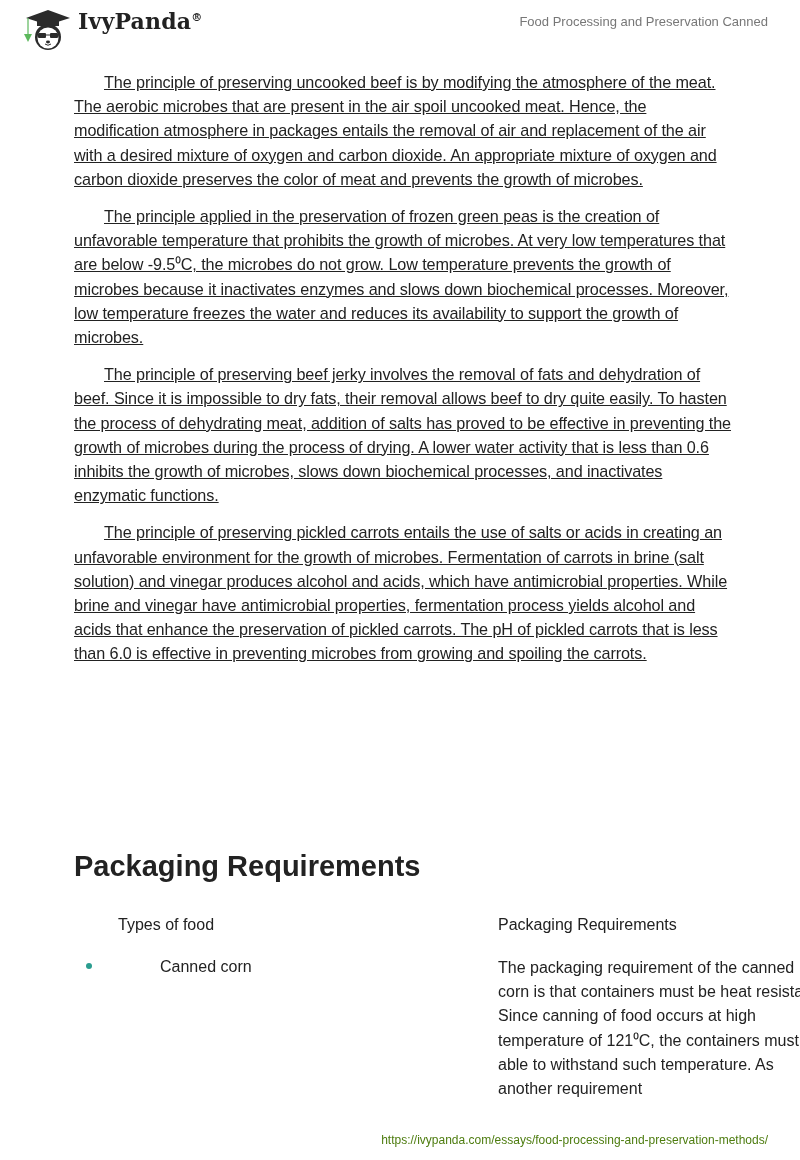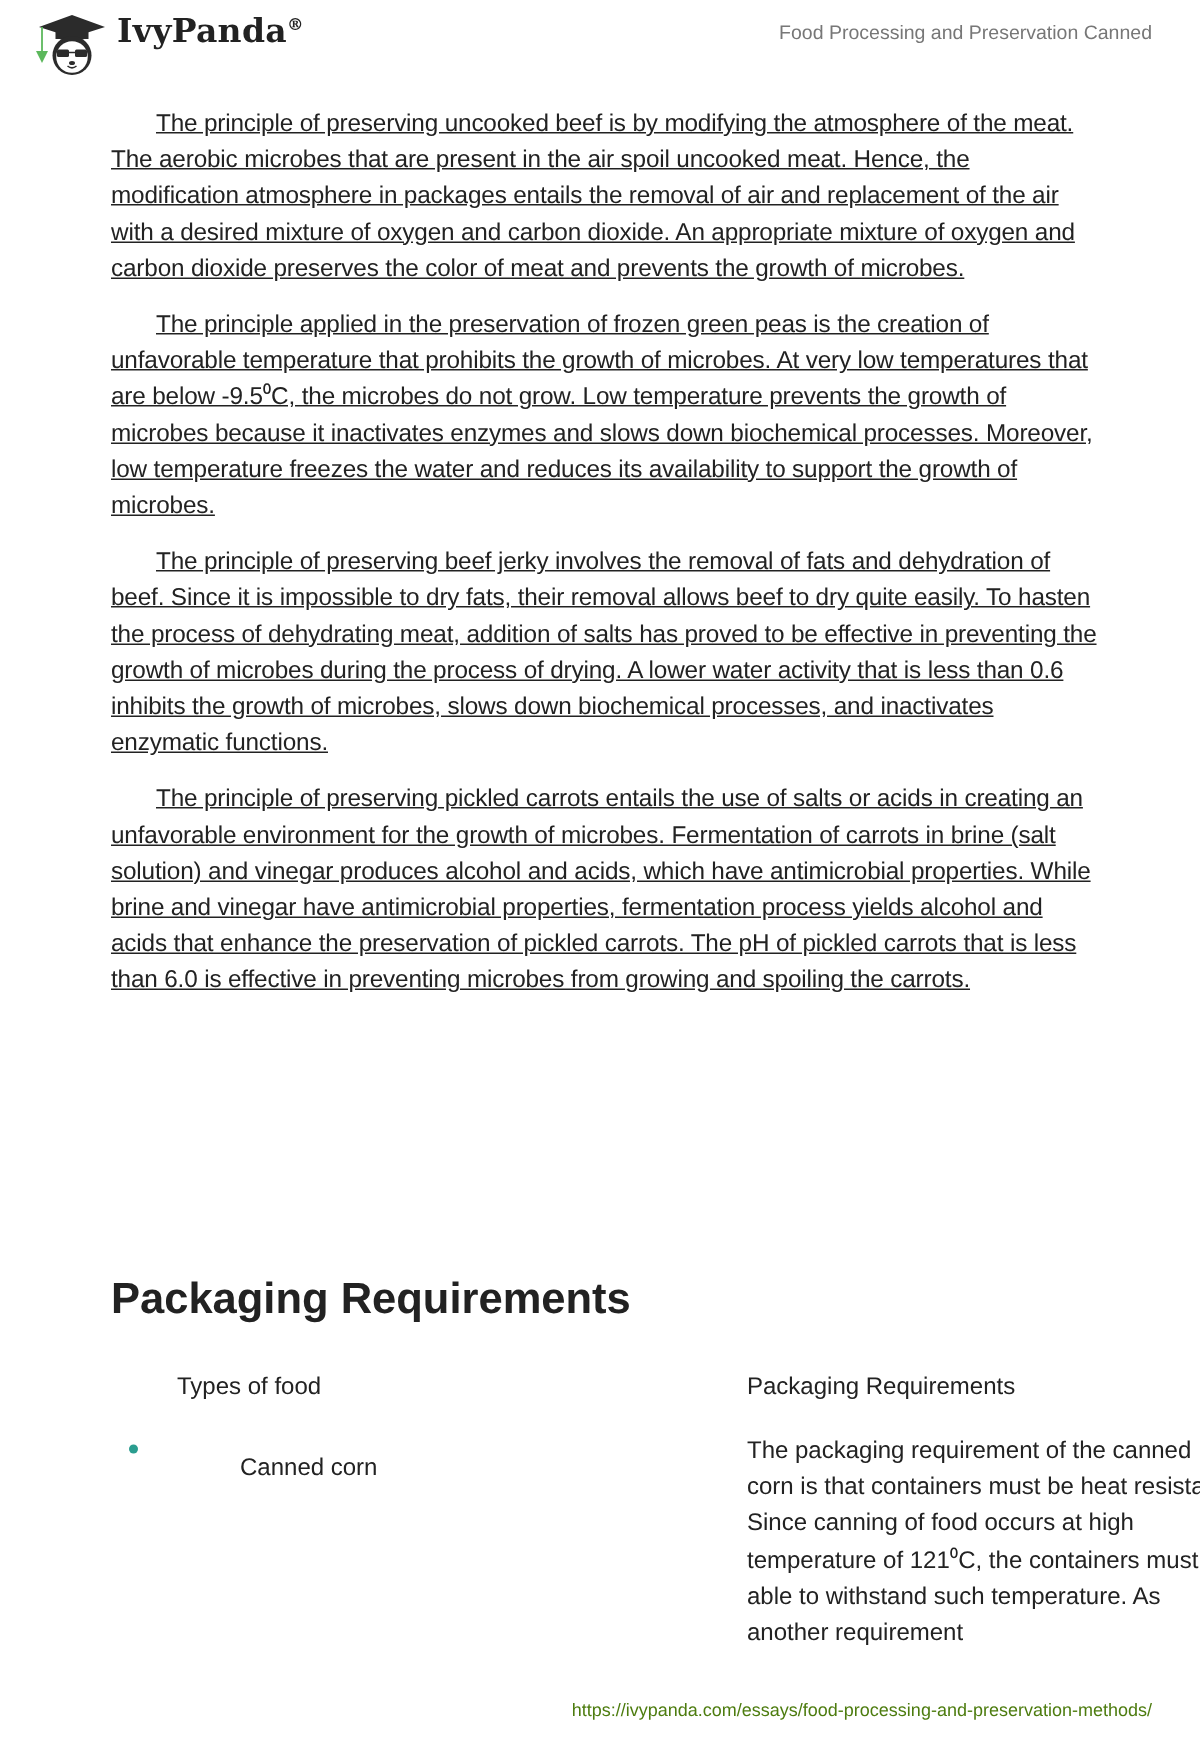--- a/index.html
+++ b/index.html
@@ -12,21 +12,21 @@
   .logo-text sup { font-size:11px; }
   .doc-title { position:absolute; right:32px; top:14px; font-size:13px; color:#777; }
   .content { position:absolute; left:74px; top:70px; width:660px; }
   p.para { margin:0 0 13px 0; font-size:16.2px; line-height:24.2px; color:#222; letter-spacing:-0.1px; }
   p.indent { text-indent:30px;text-decoration:underline; }
   h2.section { position:absolute; left:74px; top:850px; margin:0; font-size:29px; font-weight:bold; color:#222; }
   .table { position:absolute; left:0; top:910px; width:800px; }
   .th-food { position:absolute; left:86px; top:6px; font-size:16px; color:#222;margin-left:32px; }
   .th-req { position:absolute; left:498px; top:6px; font-size:16px; color:#222; }
   .bullet { position:absolute; left:86px; top:48px; width:6px; height:6px; border-radius:50%; background:#2a9d8f; margin-top:5px; }
-  .food-name { position:absolute; left:160px; top:48px; font-size:16px; color:#222;margin-top:12px; }
+  .food-name { position:absolute; left:160px; top:48px; font-size:16px; color:#222; }
   .req-text { position:absolute; left:498px; top:46px; width:330px; font-size:16px; line-height:24.2px; color:#222; white-space:normal; }
   .footer-url { position:absolute; right:32px; top:1133px; font-size:12px; color:#4d7c0f; }
 </style>
 </head>
 <body>
 
 <div class="header">
   <div class="logo">
     <svg viewBox="0 0 52 44">
       <polygon points="4,10 26,2 48,10 26,17" fill="#2b2b2b"></polygon>

